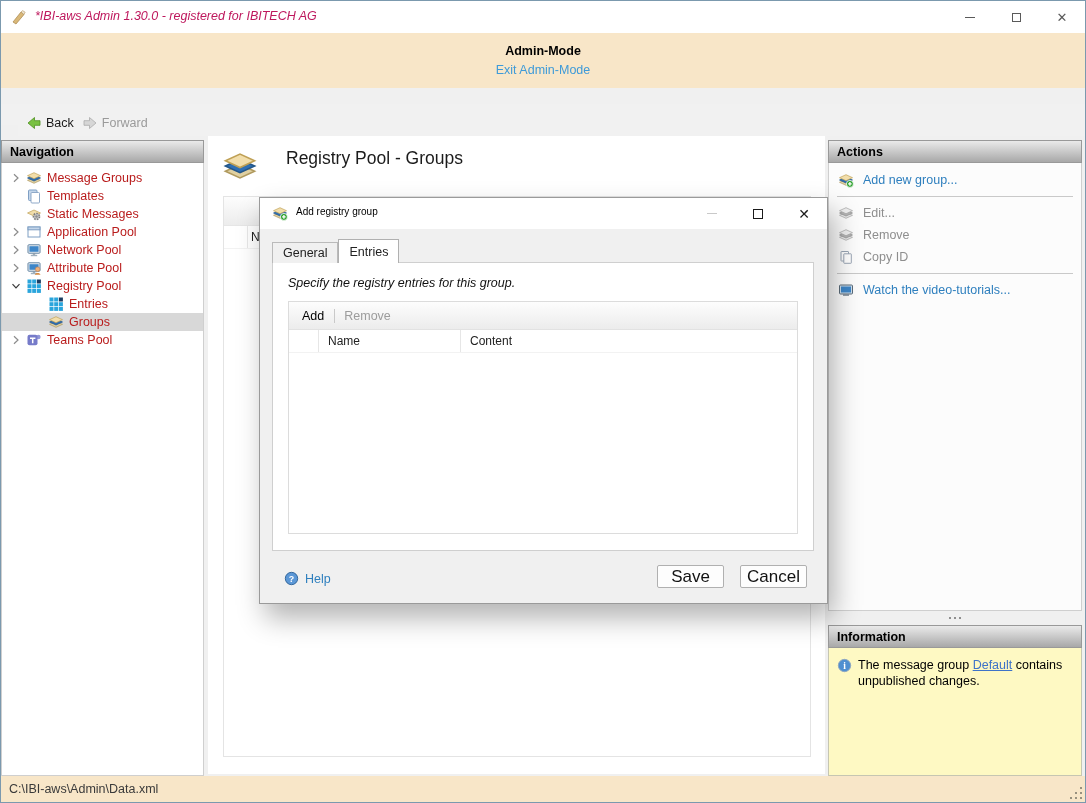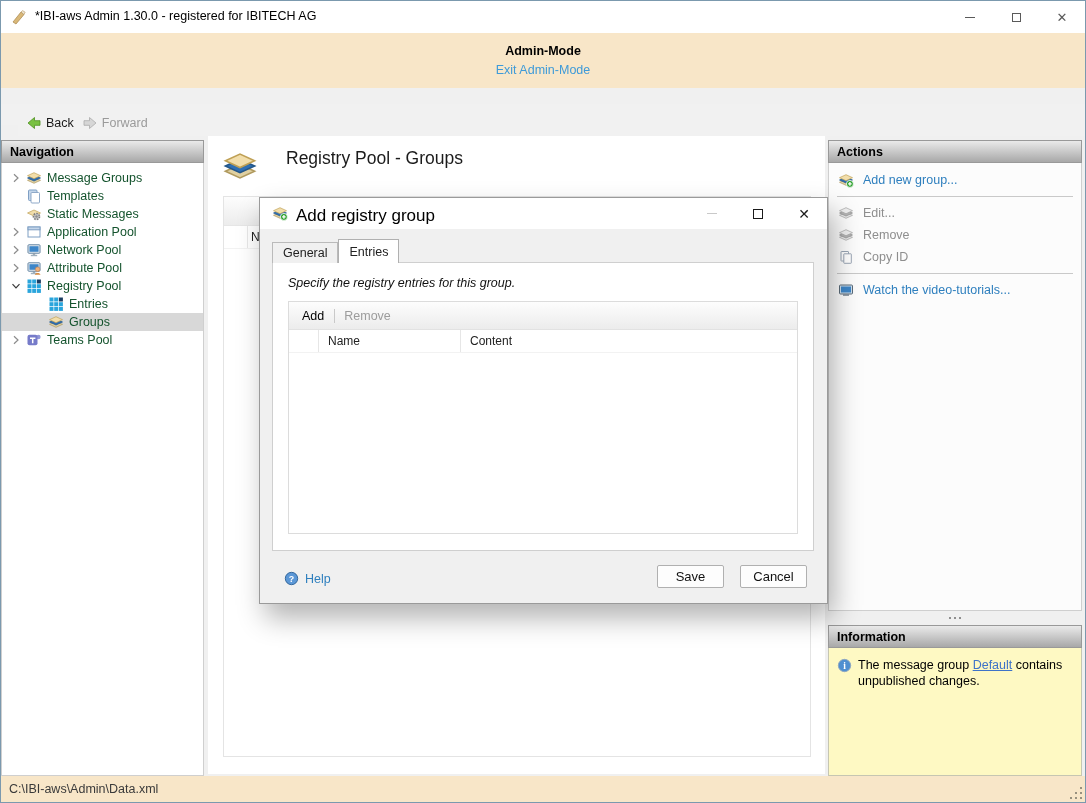--- a/index.html
+++ b/index.html
@@ -4,21 +4,21 @@
 <style>
   * { margin:0; padding:0; box-sizing:border-box; }
   html,body { width:1086px; height:803px; overflow:hidden; background:#888;
     font-family:"Liberation Sans", sans-serif; font-size:12.5px; color:#1a1a1a; }
   .window { position:relative; width:1086px; height:803px; background:#f0f0f0;
     border:1px solid #7b99ae; overflow:hidden; }
 
   
   .titlebar { position:absolute; left:0; top:0; right:0; height:32px; background:#fff; }
   .titlebar .appicon { position:absolute; left:10px; top:8px; width:16px; height:16px; }
-  .titlebar .title { position:absolute; left:34px; top:8px; color:#000000; font-size:12.5px; white-space:nowrap; }
+  .titlebar .title { position:absolute; left:34px; top:8px; color:#be185d; font-size:12.5px; white-space:nowrap;font-style:italic; }
   .wctrls { position:absolute; right:0; top:0; height:100%; display:flex; }
   .wctrl { width:46px; height:32px; display:flex; align-items:center; justify-content:center; color:#5a5a5a; }
   .glyph-min { width:10px; height:1px; background:#5a5a5a; display:inline-block; }
   .glyph-max { width:9px; height:9px; border:1px solid #5a5a5a; display:inline-block; }
   .glyph-x { font-size:13px; line-height:1; color:#5a5a5a; }
 
   
   .banner { position:absolute; left:0; top:32px; right:0; height:55px; background:#f8e6c8; text-align:center; }
   .banner .bold { font-weight:bold; padding-top:11px; font-size:12.5px; color:#000; }
   .banner .link { margin-top:5px; color:#3e9ad8; font-size:12.5px; display:inline-block; cursor:pointer; }
@@ -38,21 +38,21 @@
     font-weight:bold; font-size:12.5px; padding:4px 0 0 8px; color:#000; }
 
   
   .nav-panel { position:absolute; left:0; top:4px; width:203px; bottom:0; }
   .nav-body { position:absolute; left:0; top:23px; right:0; bottom:0; background:#fff;
     border:1px solid #cfcfcf; border-top:none; padding-top:6px; }
   .tree-row { display:flex; align-items:center; height:18px; white-space:nowrap; cursor:default; }
   .tree-row.selected { background:#d8d8d8; }
   .tree-chev { width:16px; height:16px; flex:0 0 16px; margin-left:6px; }
   .tree-icon { width:16px; height:16px; flex:0 0 16px; margin:0 5px 0 2px; }
-  .tree-label { font-size:12.5px; color:#14532d; }
+  .tree-label { font-size:12.5px; color:#b91c1c; }
 
   
   .content-panel { position:absolute; left:207px; top:0; width:617px; bottom:2px; background:#fff; }
   .content-heading { position:absolute; left:14px; top:12px; display:flex; align-items:flex-start; gap:28px; }
   .content-heading svg { width:36px; height:36px; }
   .content-heading .txt { font-size:17.5px; color:#1b1b1b; }
   .listview { position:absolute; left:15px; right:14px; top:60px; bottom:17px; border:1px solid #e4e4e4; background:#fff; }
   .lv-toolbar { height:29px; background:linear-gradient(#fdfdfd,#ececec); border-bottom:1px solid #e6e6e6; }
   .lv-header { display:flex; height:23px; border-bottom:1px solid #f2f2f2; align-items:center; }
   .lv-header .spacer { align-self:stretch; border-right:1px solid #e8e8e8; }
@@ -80,21 +80,21 @@
   .statusbar { position:absolute; left:0; bottom:0; right:0; height:26px; background:#f8e6c8;
     display:flex; align-items:center; padding-left:8px; color:#3a3a3a; }
   .grip { position:absolute; right:3px; bottom:3px; width:13px; height:13px; }
   .grip i { position:absolute; width:2px; height:2px; background:#98917f; }
 
   
   .dialog { position:absolute; left:258px; top:196px; width:569px; height:407px; background:#f0f0f0;
     border:1px solid #9a9a9a; box-shadow:6px 14px 26px rgba(0,0,0,.30); z-index:10; }
   .dlg-titlebar { position:relative; height:31px; background:#fff; }
   .dlg-titlebar svg { position:absolute; left:12px; top:7px; width:16px; height:16px; }
-  .dlg-title { position:absolute; left:36px; top:8px; font-size:17px; color:#000; }
+  .dlg-title { position:absolute; left:36px; top:8px; font-size:10px; color:#000; }
   .dlg-ctrls { position:absolute; right:0; top:0; height:31px; display:flex; }
   .dlg-ctrl { width:46px; display:flex; align-items:center; justify-content:center; }
   .dlg-min { width:10px; height:1px; background:#c9c9c9; }
   .dlg-max { width:10px; height:10px; border:1.4px solid #1a1a1a; }
   .dlg-x { font-size:14px; color:#1a1a1a; }
   .tabs { position:absolute; left:12px; top:41px; display:flex; align-items:flex-end; height:24px; z-index:2; }
   .tab { padding:3px 10px 4px 10px; border:1px solid #bababa; border-bottom:none; background:#f0f0f0;
     font-size:12.5px; color:#222; margin-right:0; height:21px; cursor:pointer; }
   .tab.active { background:#fff; height:24px; padding-top:5px; border-color:#b0b0b0; position:relative; }
   .tabpanel { position:absolute; left:12px; right:13px; top:64px; height:289px; background:#fff; border:1px solid #cfcfcf; }
@@ -105,21 +105,21 @@
   .dlg-add { margin-left:13px; color:#000; cursor:pointer; }
   .dlg-tb-sep { width:1px; height:14px; background:#c9c9c9; margin:0 9px 0 10px; }
   .dlg-remove { color:#9c9c9c; }
   .dlg-lv-header { display:flex; height:23px; align-items:center; border-bottom:1px solid #f2f2f2; }
   .dlg-lv-header .spacer { align-self:stretch; border-right:1px solid #e6e6e6; }
   .dlg-col { align-self:stretch; display:flex; align-items:center; padding-left:9px; font-size:12px; color:#222; border-right:1px solid #e6e6e6; }
   .dlg-footer-help { position:absolute; left:24px; bottom:17px; display:flex; align-items:center; gap:6px; }
   .dlg-footer-help svg { width:15px; height:15px; }
   .dlg-footer-help .lbl { color:#2e7fbe; font-size:12.5px; cursor:pointer; }
   .btn { position:absolute; bottom:15px; width:67px; height:23px; background:#fdfdfd; border:1px solid #b0b0b0;
-    border-radius:2px; font-size:13px; font-family:"Liberation Sans",sans-serif; color:#111; cursor:pointer; text-align:center; line-height:21px; }
+    border-radius:2px; font-size:17px; font-family:"Liberation Sans",sans-serif; color:#111; cursor:pointer; text-align:center; line-height:21px; }
   .btn-save { right:103px; }
   .btn-cancel { right:20px; }
 </style>
 </head>
 <body>
 
 <svg width="0" height="0" style="position:absolute" aria-hidden="true">
 <defs>
   <g id="sym-stack">
     <path d="M1.5 10.3 L8 13.3 L14.5 10.3 L8 7.3 Z" fill="#dfd0a2" stroke="#b09a5e" stroke-width=".7"></path>

